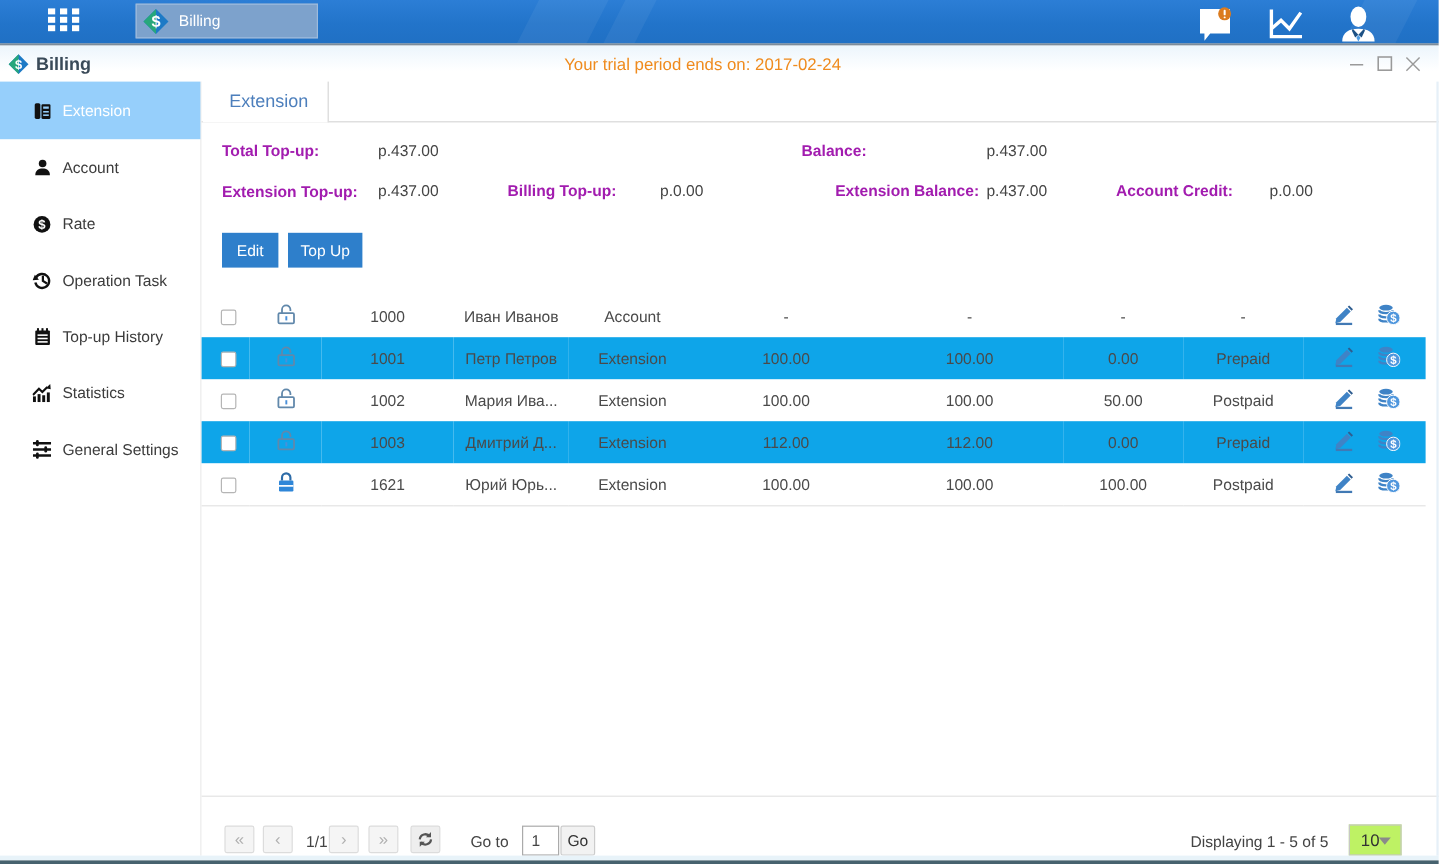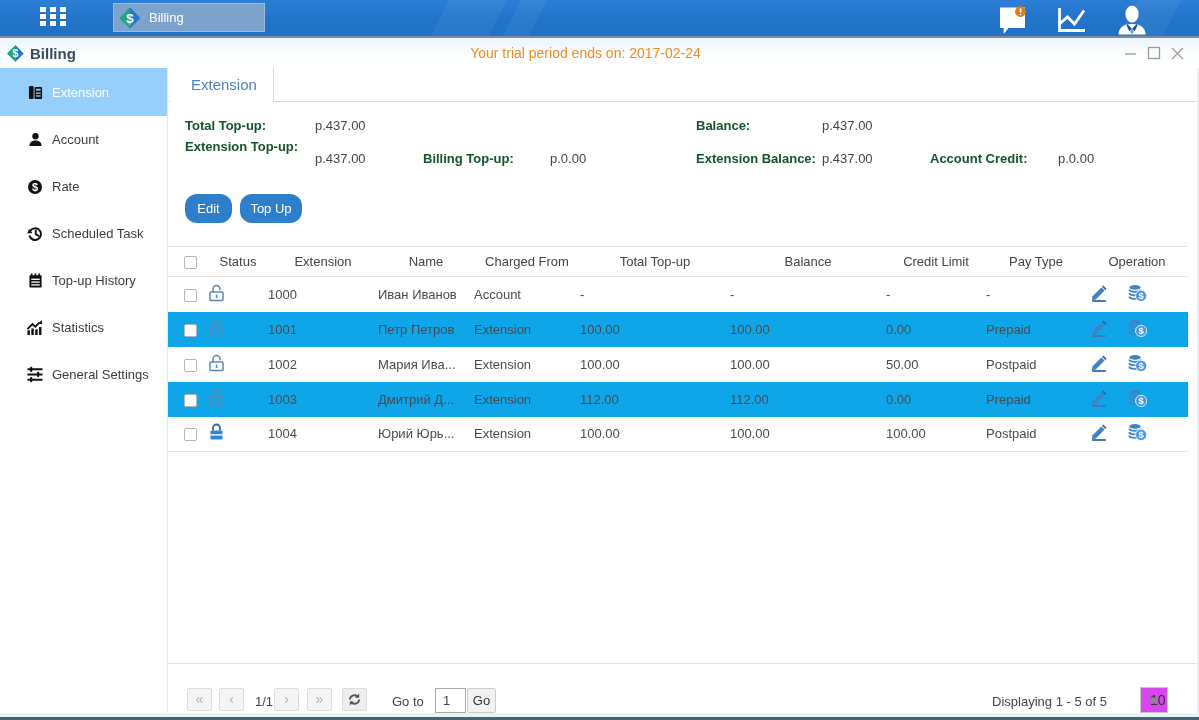--- a/index.html
+++ b/index.html
@@ -39,44 +39,44 @@
 .sitem.sel { background:#96cffb; color:#fff; height:48px; }
 
 
 .main { position:absolute; left:168px; top:68px; width:1031px; height:645px; background:#fff; }
 .tabstrip { position:absolute; left:0; top:0; width:1031px; height:34px; }
 .tabstrip .underline { position:absolute; left:0; bottom:0; width:1031px; height:1px; background:#d7d7d7; }
 .tabstrip .tab { position:absolute; left:1px; top:0; width:105px; height:34px; background:#fff;
   border-right:1px solid #d7d7d7; color:#4d7fbc; font-size:15px; line-height:33px; padding-left:22px; z-index:2; }
 
 .stats { position:absolute; left:0; top:34px; width:1031px; height:110px; font-size:13px; color:#444; }
-.stats b { color:#14532d;margin-top:48px; }
+.stats b { color:#a21caf;margin-top:48px; }
 .stats div { position:absolute; white-space:nowrap; }
 
-.btn { position:absolute; background:#2e7fcb; color:#fff; border-radius:12px; font-size:13px; text-align:center; line-height:29px; height:29px; }
+.btn { position:absolute; background:#2e7fcb; color:#fff; border-radius:0; font-size:13px; text-align:center; line-height:29px; height:29px; }
 
 
 .tblwrap { position:absolute; left:0; top:178px; width:1020px; }
 table.grid { border-collapse:collapse; table-layout:fixed; width:1020px; font-size:13px; color:#4a4a4a; }
 table.grid th { font-weight:normal; color:#444; height:30px; border-top:1px solid #e3e3e3; border-bottom:1px solid #e3e3e3; text-align:center; }
-table.grid td { height:35px; }
+table.grid td { height:35px; text-align:center; }
 .opicons { display:inline-block; padding-left:4px; }
 table.grid tr.alt td { background:#0ea5e9; }
 table.grid tr.last td { border-bottom:1px solid #e3e3e3; }
 .cb { display:inline-block; width:13px; height:13px; border:1px solid #b5b5b5; border-radius:2px; background:#fff; vertical-align:middle; }
 .cbcell { text-align:left !important; padding-left:16px; }
 
 
 .pager { position:absolute; left:0; top:595px; width:1031px; height:50px; border-top:1px solid #e3e3e3; font-size:13px; color:#444; }
 .pbtn { position:absolute; top:24px; width:25px; height:23px; background:#f5f5f5; border:1px solid #dcdcdc; border-radius:2px; color:#b0b0b0; text-align:center; line-height:21px; font-size:14px; }
 .pager .txt { position:absolute; top:30px; }
 .goin { position:absolute; top:24px; left:267px; width:31px; height:25px; border:1px solid #aaa; font-size:13px; padding-left:7px; line-height:23px; background:#fff; }
 .gobtn { position:absolute; top:24px; left:299px; width:29px; height:25px; background:#f2f2f2; border:1px solid #ccc; border-radius:2px; text-align:center; line-height:23px; color:#333; }
 .disp { position:absolute; top:30px; right:92px; }
-.psel { position:absolute; top:23px; right:31px; width:28px; height:26px; border:1px solid #c7c7c7; background:#d946ef;padding-left:21px; }
+.psel { position:absolute; top:23px; right:31px; width:44px; height:26px; border:1px solid #c7c7c7; background:#bef264;padding-left:21px; }
 .psel .n { position:absolute; left:9px; top:4px; font-size:14px; color:#333; }
 .psel .ar { position:absolute; right:8px; top:10px; width:0; height:0; border-left:5px solid transparent; border-right:5px solid transparent; border-top:6px solid #8a8a8a; }
 
 
 .strip1 { position:absolute; left:0; top:713px; width:1199px; height:4px; background:#e8f3f9; }
 .strip2 { position:absolute; left:0; top:717px; width:1199px; height:3px; background:#47626e; }
 .rightedge { position:absolute; right:0; top:68px; width:2px; height:645px; background:#e6f0f8; }
 </style>
 </head>
 <body>
@@ -184,21 +184,21 @@
       <span class="lb">Rate</span>
     </div>
     <div class="sitem">
       <span class="ic">
         <svg width="17" height="17" viewBox="0 0 17 17">
           <path d="M3.2 6.2 a6.2 6.2 0 1 1 -0.6 4.4" stroke="#111" stroke-width="2.1" fill="none"></path>
           <path d="M0.2 8.6 l5.6 -0.6 l-3.6 -4.4 z" fill="#111"></path>
           <path d="M9.3 4.6 v4.6 l3.6 2.2" stroke="#111" stroke-width="2" fill="none"></path>
         </svg>
       </span>
-      <span class="lb">Scheduled Task</span>
+      <span class="lb">Operation Task</span>
     </div>
     <div class="sitem">
       <span class="ic">
         <svg width="15" height="15" viewBox="0 0 16 16">
           <rect x="1.5" y="2.5" width="13" height="13" rx="1" fill="#111"></rect>
           <rect x="3" y="0.5" width="1.8" height="4" fill="#111"></rect>
           <rect x="7" y="0.5" width="1.8" height="4" fill="#111"></rect>
           <rect x="11" y="0.5" width="1.8" height="4" fill="#111"></rect>
           <rect x="3.5" y="6" width="9" height="1.4" fill="#fff"></rect>
           <rect x="3.5" y="9" width="9" height="1.4" fill="#fff"></rect>
@@ -235,24 +235,24 @@
 
   <div class="main">
     <div class="tabstrip">
       <div class="underline"></div>
       <div class="tab">Extension</div>
     </div>
 
     <div class="stats">
       <div style="left:17px; top:16px"><b>Total Top-up:</b></div>
       <div style="left:147px; top:16px">p.437.00</div>
-      <div style="left:528px; top:16px"><b>Balance:</b></div>
+      <div style="left:500px; top:16px"><b>Balance:</b></div>
       <div style="left:654px; top:16px">p.437.00</div>
 
-      <div style="left:17px; top:37px"><b>Extension Top-up:</b></div>
+      <div style="left:17px; top:50px"><b>Extension Top-up:</b></div>
       <div style="left:147px; top:49px">p.437.00</div>
       <div style="left:255px; top:49px"><b>Billing Top-up:</b></div>
       <div style="left:382px; top:49px">p.0.00</div>
       <div style="left:528px; top:49px"><b>Extension Balance:</b></div>
       <div style="left:654px; top:49px">p.437.00</div>
       <div style="left:762px; top:49px"><b>Account Credit:</b></div>
       <div style="left:890px; top:49px">p.0.00</div>
     </div>
 
     <div class="btn" style="left:17px; top:126px; width:47px;">Edit</div>
@@ -266,32 +266,20 @@
             <col style="width:110px">
             <col style="width:96px">
             <col style="width:106px">
           <col style="width:150px">
             <col style="width:156px">
             <col style="width:100px">
             <col style="width:100px">
             <col style="width:102px">
         </colgroup>
         <tbody>
-            <tr>
-          <th class="cbcell"><span class="cb"></span></th>
-          <th>Status</th>
-              <th>Extension</th>
-              <th>Name</th>
-              <th>Charged From</th>
-          <th>Total Top-up</th>
-              <th>Balance</th>
-              <th>Credit Limit</th>
-              <th>Pay Type</th>
-              <th>Operation</th>
-        </tr>
         <tr>
           <td class="cbcell"><span class="cb"></span></td>
           <td><svg width="17" height="18" viewBox="0 0 17 18">
             <rect x="2" y="8" width="13" height="8.5" rx="1" fill="none" stroke="#6188ab" stroke-width="1.5"></rect>
             <path d="M5 8 V5 a3.5 3.5 0 0 1 7 0 v1.2" fill="none" stroke="#6188ab" stroke-width="1.5"></path>
             <rect x="7.8" y="10.5" width="1.6" height="3.5" fill="#4a90d9"></rect>
           </svg></td>
           <td>1000</td>
               <td>Иван Иванов</td>
               <td>Account</td>
@@ -397,21 +385,21 @@
               <text x="13.1" y="15.1" font-size="9.5" font-weight="bold" fill="#fff" text-anchor="middle" font-family="Liberation Sans">$</text>
             </svg></span></td>
         </tr>
         <tr class="last">
           <td class="cbcell"><span class="cb"></span></td>
           <td><svg width="17" height="18" viewBox="0 0 17 18">
             <rect x="2.5" y="7.5" width="12" height="9" rx="1" fill="#2e86d8"></rect>
             <path d="M5 7.5 V5 a3.5 3.5 0 0 1 7 0 v2.5" fill="none" stroke="#2d6ca8" stroke-width="1.8"></path>
             <rect x="2.5" y="11.2" width="12" height="1.4" fill="#fff"></rect>
           </svg></td>
-          <td>1004</td>
+          <td>1621</td>
               <td>Юрий Юрь...</td>
               <td>Extension</td>
           <td>100.00</td>
               <td>100.00</td>
               <td>100.00</td>
               <td>Postpaid</td>
           <td><span class="opicons"><svg width="18" height="18" viewBox="0 0 18 18">
               <path d="M2.6 12.2 L11.4 3.4 l3.2 3.2 L5.8 15.4 l-4 0.9 z" fill="#3f83c6"></path>
               <path d="M12.1 2.7 l1.2 -1.2 l3.2 3.2 l-1.2 1.2 z" fill="#2f5d8f"></path>
               <rect x="2.2" y="16" width="13.6" height="2" fill="#4179b4"></rect>

